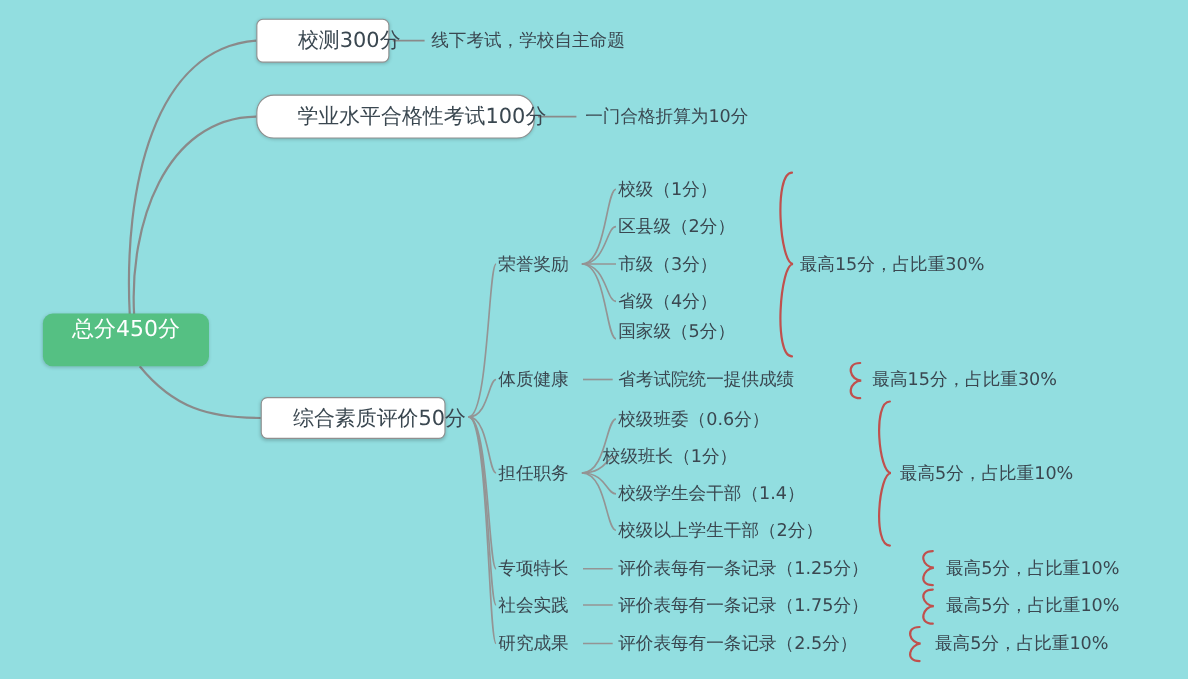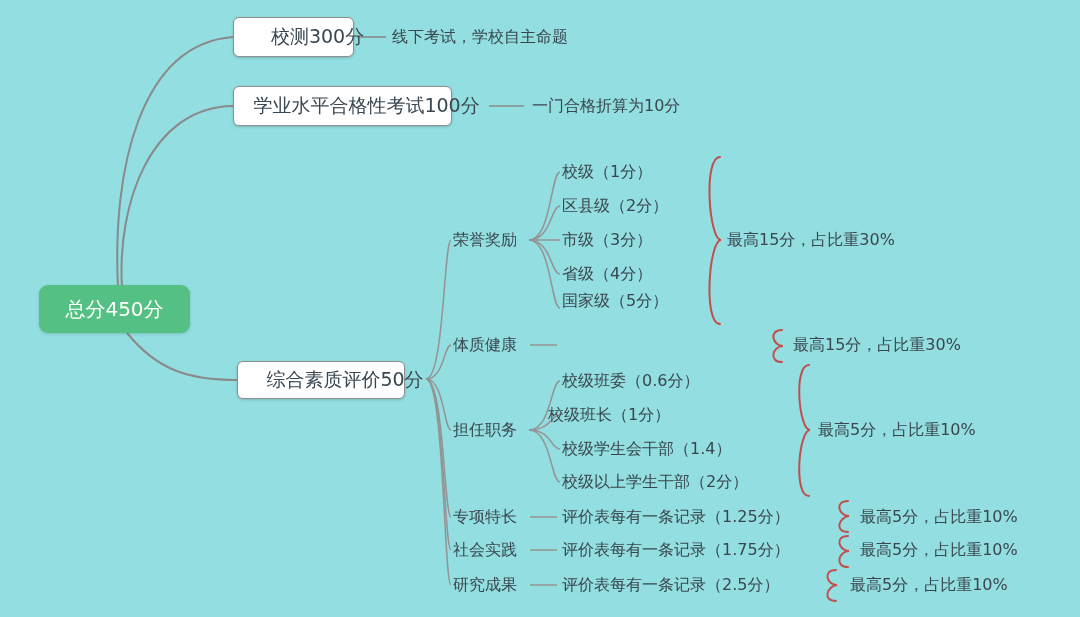--- a/index.html
+++ b/index.html
@@ -36,36 +36,35 @@
     white-space: nowrap;
     padding-left: 48px;
   }
   .root-box {
     position: absolute;
     left: 39px; top: 285px;
     width: 151px; height: 48px;
     background: #55c083;
     border-radius: 9px;
     display: flex;
-    align-items: center;
     justify-content: center;
     font-size: 20px;
     color: #ffffff;
     box-shadow: 0 1px 3px rgba(0,0,0,0.15);
     white-space: nowrap;
   }
   .txt {
     position: absolute;
     font-size: 16px;
     line-height: 26px;
     color: #3a4750;
     white-space: nowrap;
   }
   .box1 { left: 233px; top: 17px;  width: 121px; height: 40px; }
-  .box2 { left: 233px; top: 86px;  width: 219px; height: 40px; }
+  .box2 { left: 233px; top: 86px;  width: 253px; height: 40px; border-radius: 16px; }
   .box3 { left: 237px; top: 361px; width: 168px; height: 38px; }
 </style>
 </head>
 <body>
 
 <div id="canvas">
 
   <svg id="connectors" width="1080" height="617" viewBox="0 0 1080 617">
 
     <g stroke="#8a8a8a" stroke-width="2" fill="none">
@@ -140,20 +139,21 @@
   <div class="txt" style="left:453px; top:537px;">社会实践</div>
   <div class="txt" style="left:453px; top:572px;">研究成果</div>
 
   <div class="txt" style="left:562px; top:159px;">校级（1分）</div>
   <div class="txt" style="left:562px; top:193px;">区县级（2分）</div>
   <div class="txt" style="left:562px; top:227px;">市级（3分）</div>
   <div class="txt" style="left:562px; top:261px;">省级（4分）</div>
   <div class="txt" style="left:562px; top:288px;">国家级（5分）</div>
   <div class="txt" style="left:727px; top:227px;">最高15分，占比重30%</div>
 
+  <div class="txt" style="left:562px; top:332px;">省考试院统一提供成绩</div>
   <div class="txt" style="left:793px; top:332px;">最高15分，占比重30%</div>
 
   <div class="txt" style="left:562px; top:368px;">校级班委（0.6分）</div>
   <div class="txt" style="left:548px; top:402px;">校级班长（1分）</div>
   <div class="txt" style="left:562px; top:436px;">校级学生会干部（1.4）</div>
   <div class="txt" style="left:562px; top:469px;">校级以上学生干部（2分）</div>
   <div class="txt" style="left:818px; top:417px;">最高5分，占比重10%</div>
 
   <div class="txt" style="left:562px; top:504px;">评价表每有一条记录（1.25分）</div>
   <div class="txt" style="left:860px; top:504px;">最高5分，占比重10%</div>

